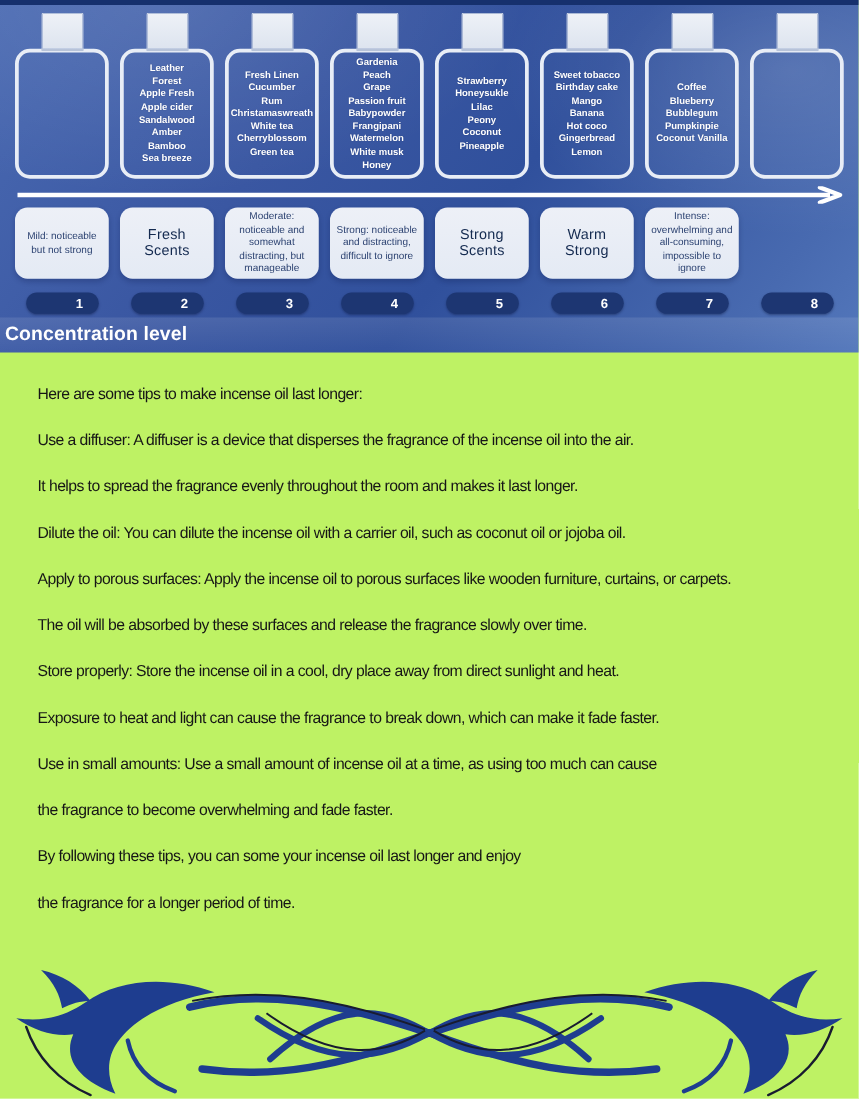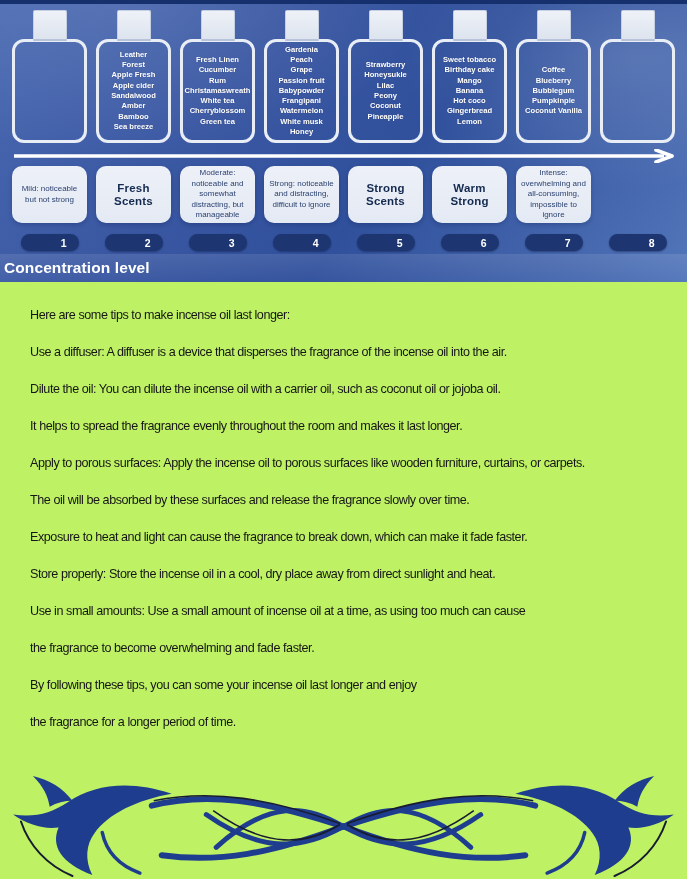--- a/index.html
+++ b/index.html
@@ -51,21 +51,21 @@
     width:75px; height:57px;
     background:linear-gradient(180deg,#edf0f7,#e4eaf4);
     border-radius:10px;
     display:flex; align-items:center; justify-content:center;
     padding:3px 4px;
     box-shadow:0 2px 4px rgba(10,25,70,0.25);
   }
   .level-card span {
     text-align:center; color:#2c4271; font-size:8px; line-height:10.5px; font-weight:normal;
   }
-  .level-card.emphasis span { color:#142a50; font-size:11.5px; line-height:13px; font-weight:bold; letter-spacing:0.2px; }
+  .level-card.emphasis span { color:#142a50; font-size:11.5px; line-height:13px; font-weight:normal; letter-spacing:0.2px; }
 
   .pills { display:flex; gap:9px; padding:11px 12px 0; }
   .pill-slot { width:75px; display:flex; justify-content:center; }
   .pill {
     width:58px; height:17px;
     background:#1d3672;
     border-radius:9px;
     display:flex; align-items:center; justify-content:flex-end;
     padding-right:12px;
     box-shadow:0 1px 2px rgba(5,15,50,0.4);
@@ -272,26 +272,26 @@
     </div>
 
     <div class="axis-band">
       <span class="axis-label">Concentration level</span>
     </div>
   </header>
 
   <section class="tips">
     <p>Here are some tips to make incense oil last longer:</p>
     <p>Use a diffuser: A diffuser is a device that disperses the fragrance of the incense oil into the air.</p>
+    <p>It helps to spread the fragrance evenly throughout the room and makes it last longer.</p>
     <p>Dilute the oil: You can dilute the incense oil with a carrier oil, such as coconut oil or jojoba oil.</p>
-    <p>It helps to spread the fragrance evenly throughout the room and makes it last longer.</p>
     <p>Apply to porous surfaces: Apply the incense oil to porous surfaces like wooden furniture, curtains, or carpets.</p>
     <p>The oil will be absorbed by these surfaces and release the fragrance slowly over time.</p>
+    <p>Store properly: Store the incense oil in a cool, dry place away from direct sunlight and heat.</p>
     <p>Exposure to heat and light can cause the fragrance to break down, which can make it fade faster.</p>
-    <p>Store properly: Store the incense oil in a cool, dry place away from direct sunlight and heat.</p>
     <p>Use in small amounts: Use a small amount of incense oil at a time, as using too much can cause</p>
     <p>the fragrance to become overwhelming and fade faster.</p>
     <p>By following these tips, you can some your incense oil last longer and enjoy</p>
     <p>the fragrance for a longer period of time.</p>
   </section>
 
   <footer class="flourish">
     <svg width="687" height="109" viewBox="0 0 687 110">
       <defs>
         <g id="halfL">

